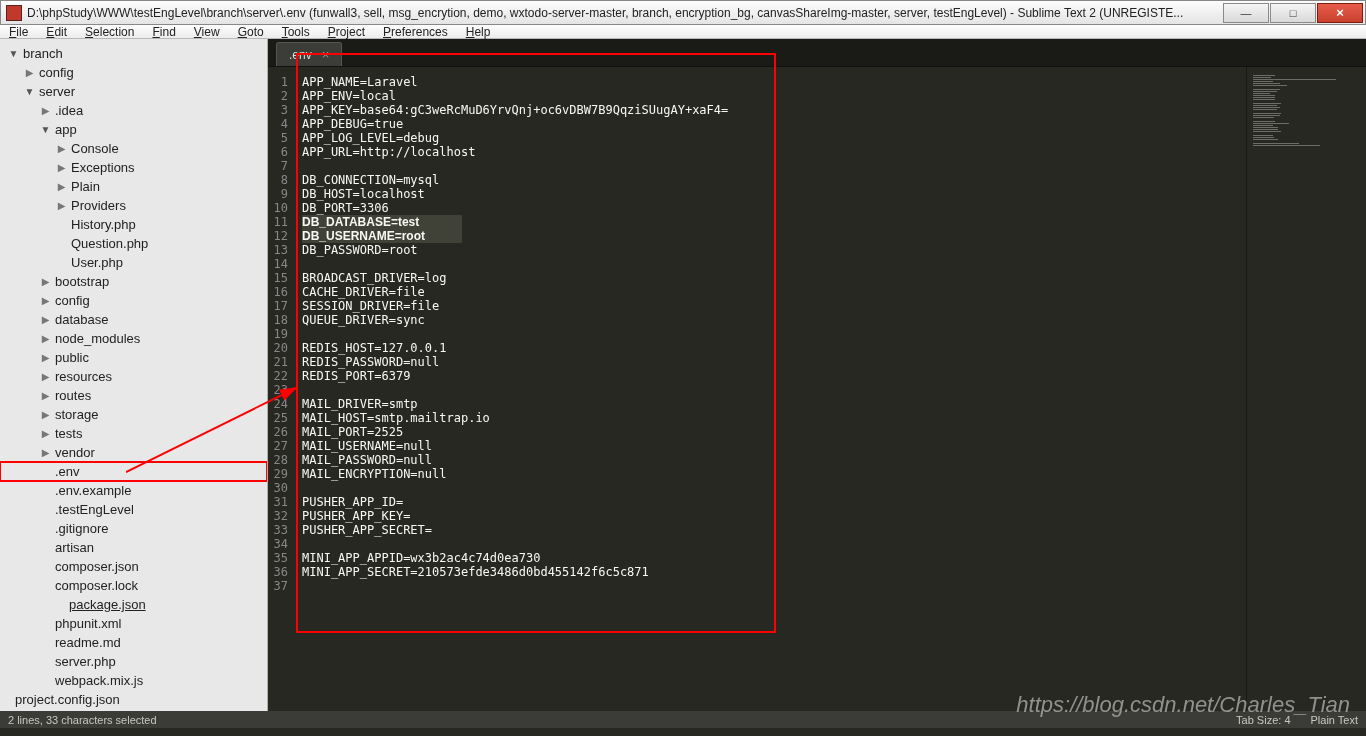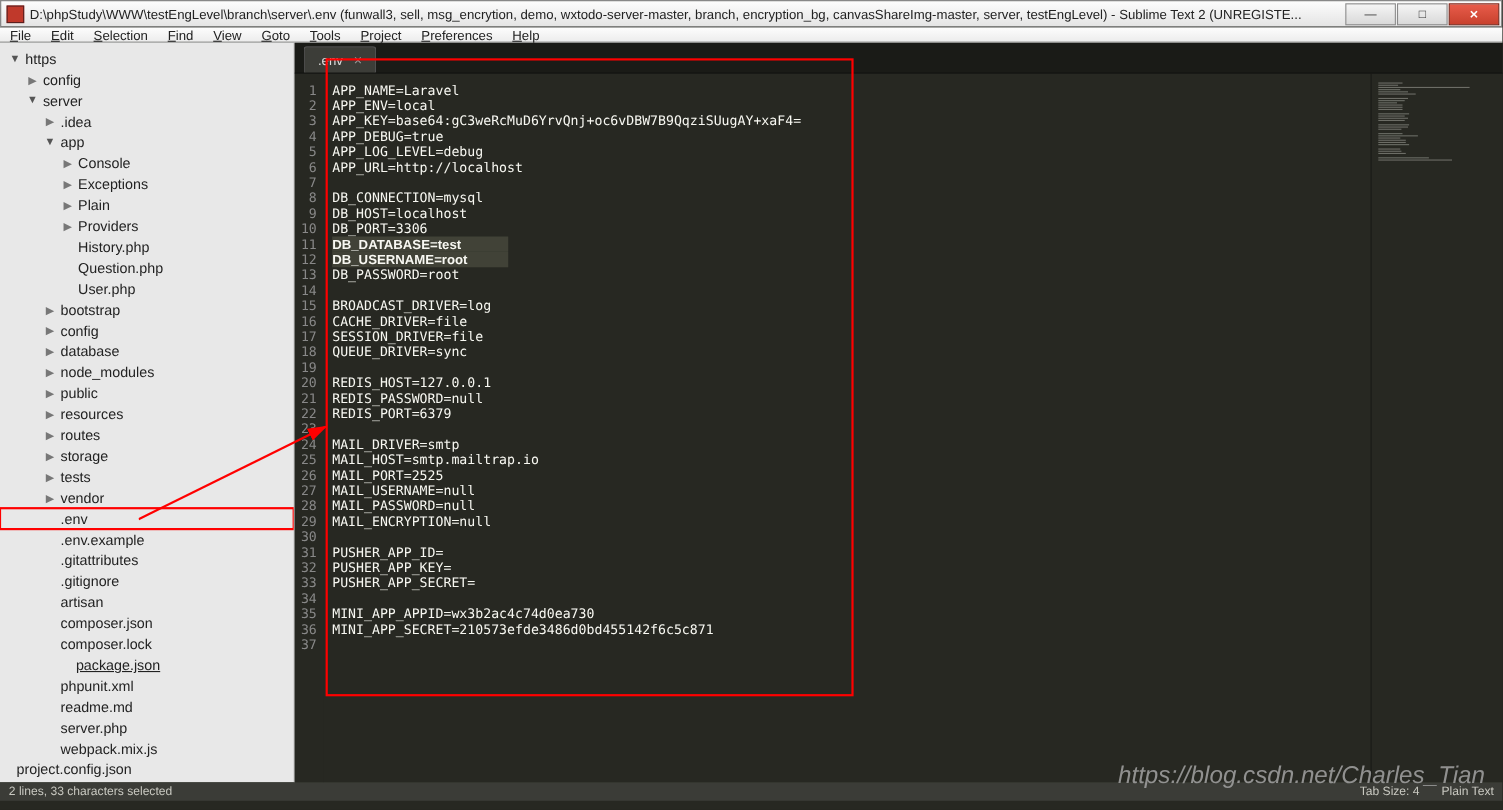--- a/index.html
+++ b/index.html
@@ -59,21 +59,21 @@
     <span><u>T</u>ools</span>
     <span><u>P</u>roject</span>
     <span><u>P</u>references</span>
     <span><u>H</u>elp</span>
   </div>
 
 <div class="workspace">
   <div class="sidebar" id="sidebar">
       <div class="row" style="padding-left: 8px;">
         <span class="arw o">▼</span>
-        <span style="padding-left:4px">https</span>
+        <span style="padding-left:4px">branch</span>
       </div>
       <div class="row" style="padding-left: 24px;">
         <span class="arw">▶</span>
         <span style="padding-left:4px">config</span>
       </div>
       <div class="row" style="padding-left: 24px;">
         <span class="arw o">▼</span>
         <span style="padding-left:4px">server</span>
       </div>
       <div class="row" style="padding-left: 40px;">
@@ -155,21 +155,21 @@
       <div class="row h" style="padding-left: 40px;">
         <span class="arw"></span>
         <span style="padding-left:4px">.env</span>
       </div>
       <div class="row" style="padding-left: 40px;">
         <span class="arw"></span>
         <span style="padding-left:4px">.env.example</span>
       </div>
       <div class="row" style="padding-left: 40px;">
         <span class="arw"></span>
-        <span style="padding-left:4px">.gitattributes</span>
+        <span style="padding-left:4px">.testEngLevel</span>
       </div>
       <div class="row" style="padding-left: 40px;">
         <span class="arw"></span>
         <span style="padding-left:4px">.gitignore</span>
       </div>
       <div class="row" style="padding-left: 40px;">
         <span class="arw"></span>
         <span style="padding-left:4px">artisan</span>
       </div>
       <div class="row" style="padding-left: 40px;">

